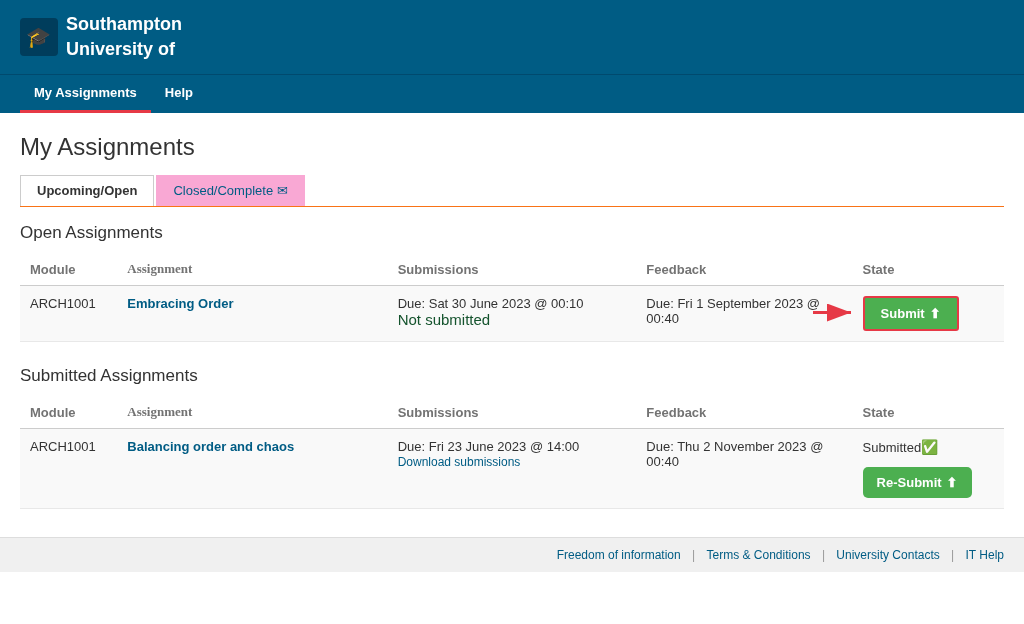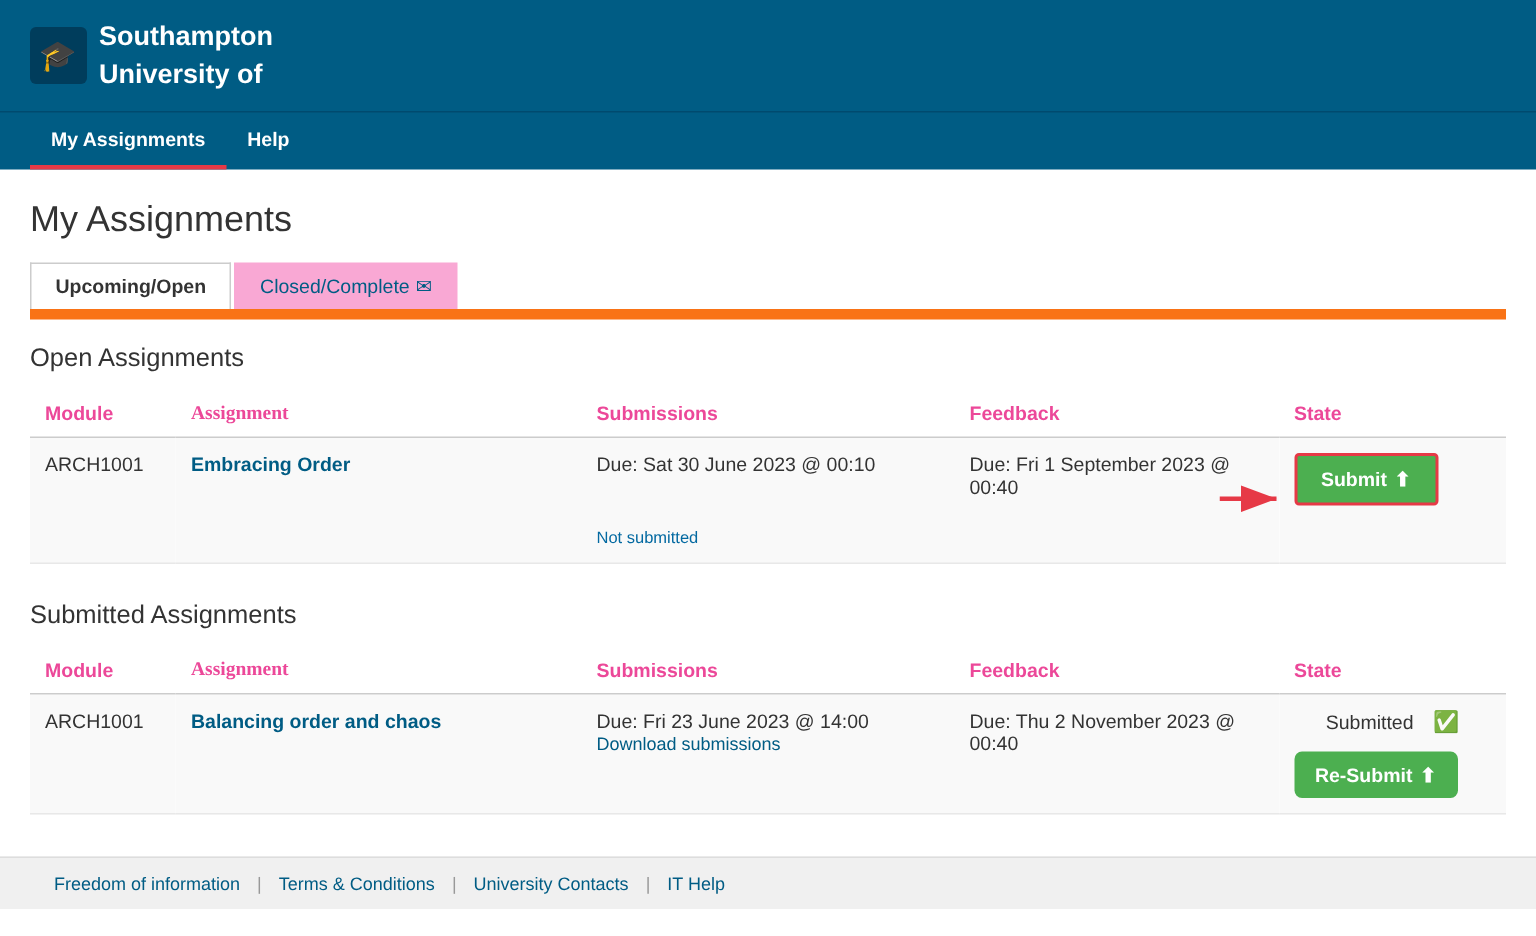--- a/index.html
+++ b/index.html
@@ -77,21 +77,21 @@
     .page-title {
       font-size: 24px;
       font-weight: normal;
       color: #333;
       margin-bottom: 14px;
     }
 
     
     .tabs {
       display: flex;
-      border-bottom: 7px solid #f97316;
+      border-bottom: 1px solid #f97316;
       margin-bottom: 16px;
     }
     .tab {
       padding: 7px 16px;
       font-size: 13px;
       cursor: pointer;
       background: #fff;
       border: 1px solid #ccc;
       border-bottom: none;
       margin-right: 2px;
@@ -121,21 +121,21 @@
       color: #333;
     }
 
     
     .assignments-table {
       width: 100%;
       border-collapse: collapse;
       margin-bottom: 24px;
     }
     .assignments-table th {
-      color: #ec4899;
+      color: #737373;
       font-weight: bold;
       font-size: 13px;
       padding: 8px 10px;
       text-align: left;
       border-bottom: 1px solid #ccc;
     }
     .assignments-table td {
       padding: 10px 10px;
       vertical-align: top;
       font-size: 13px;
@@ -154,21 +154,21 @@
     .col-state { width: 140px; }
 
     .link-blue {
       color: #005c84;
       font-weight: bold;
       text-decoration: none;
       cursor: pointer;
     }
 
     .due-text { color: #333; }
-    .not-submitted { color: #0369a1; font-size: 11px; margin-top: 36px; }
+    .not-submitted { color: #14532d; font-size: 15px; }
     .download-link { color: #005c84; font-size: 12px; text-decoration: none; cursor: pointer; }
 
     
     .btn-submit {
       background-color: #4caf50;
       color: #fff;
       border: 2px solid #e63946;
       padding: 8px 16px;
       font-size: 13px;
       font-weight: bold;
@@ -192,37 +192,36 @@
       display: flex;
       align-items: center;
       gap: 5px;
       white-space: nowrap;
       margin-top: 12px;
     }
 
     .state-submitted {
       display: flex;
       align-items: center;
-      gap: 13px;
+      gap: 0;
       color: #333;
       font-size: 13px;
       margin-bottom: 2px;
-      justify-content: center;
     }
     .checkmark {
       color: #4caf50;
       font-size: 14px;
     }
 
     
     .footer {
       background: #f0f0f0;
       border-top: 1px solid #ddd;
-      padding: 10px 36px;
-      text-align: left;
+      padding: 10px 20px;
+      text-align: right;
       font-size: 12px;
       color: #005c84;
       margin-top: 28px;
     }
     .footer a {
       color: #005c84;
       text-decoration: none;
       cursor: pointer;
     }
     .footer-divider {

